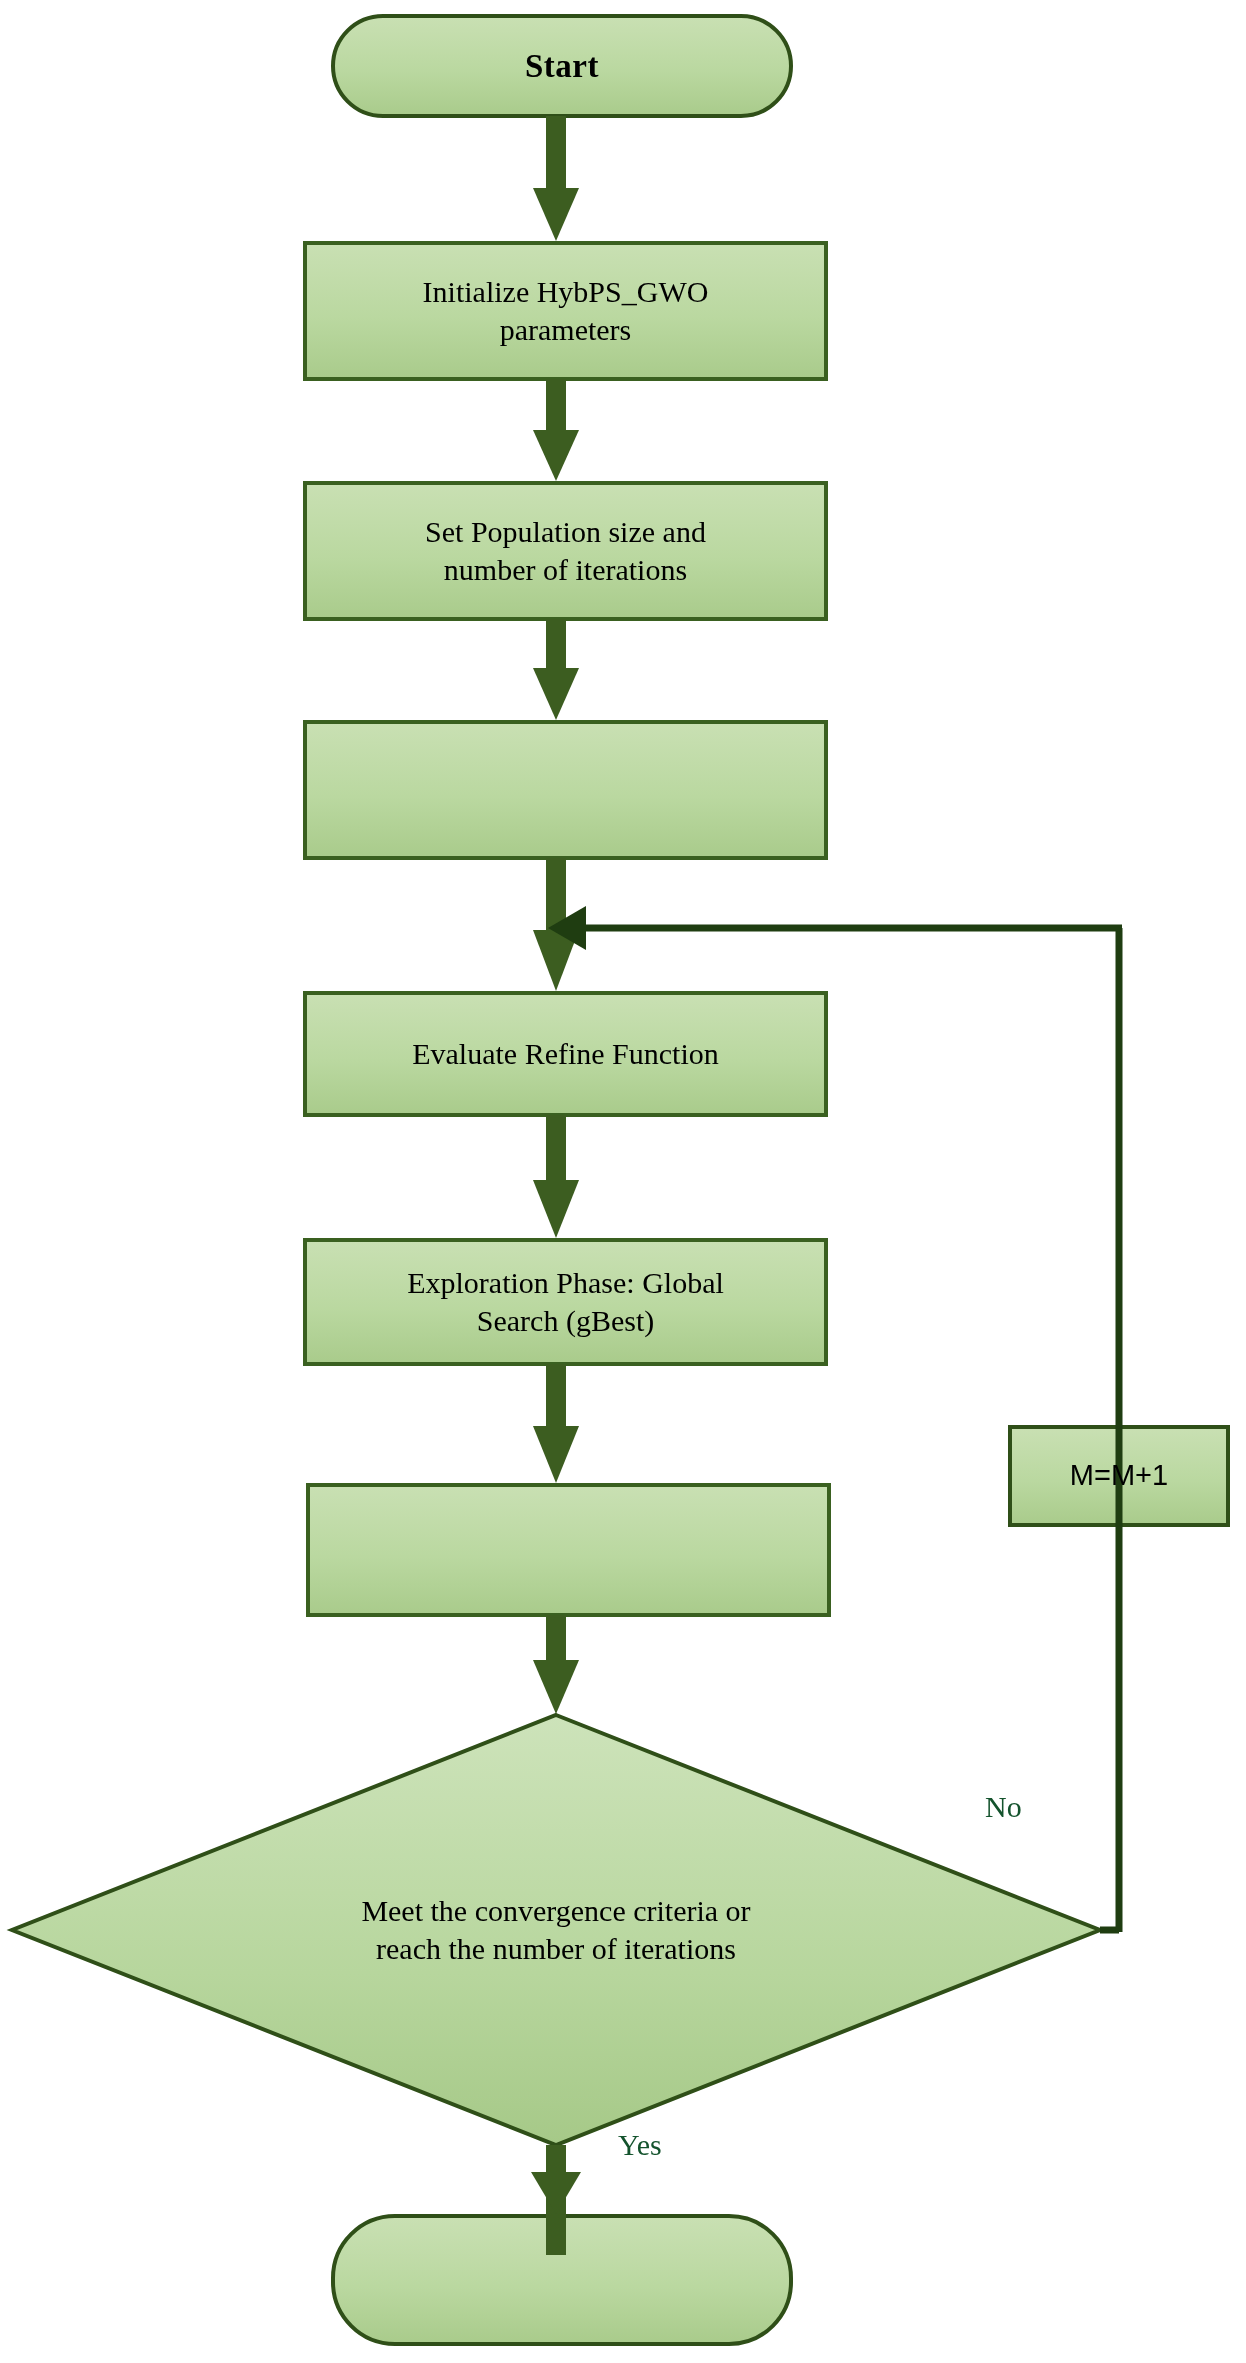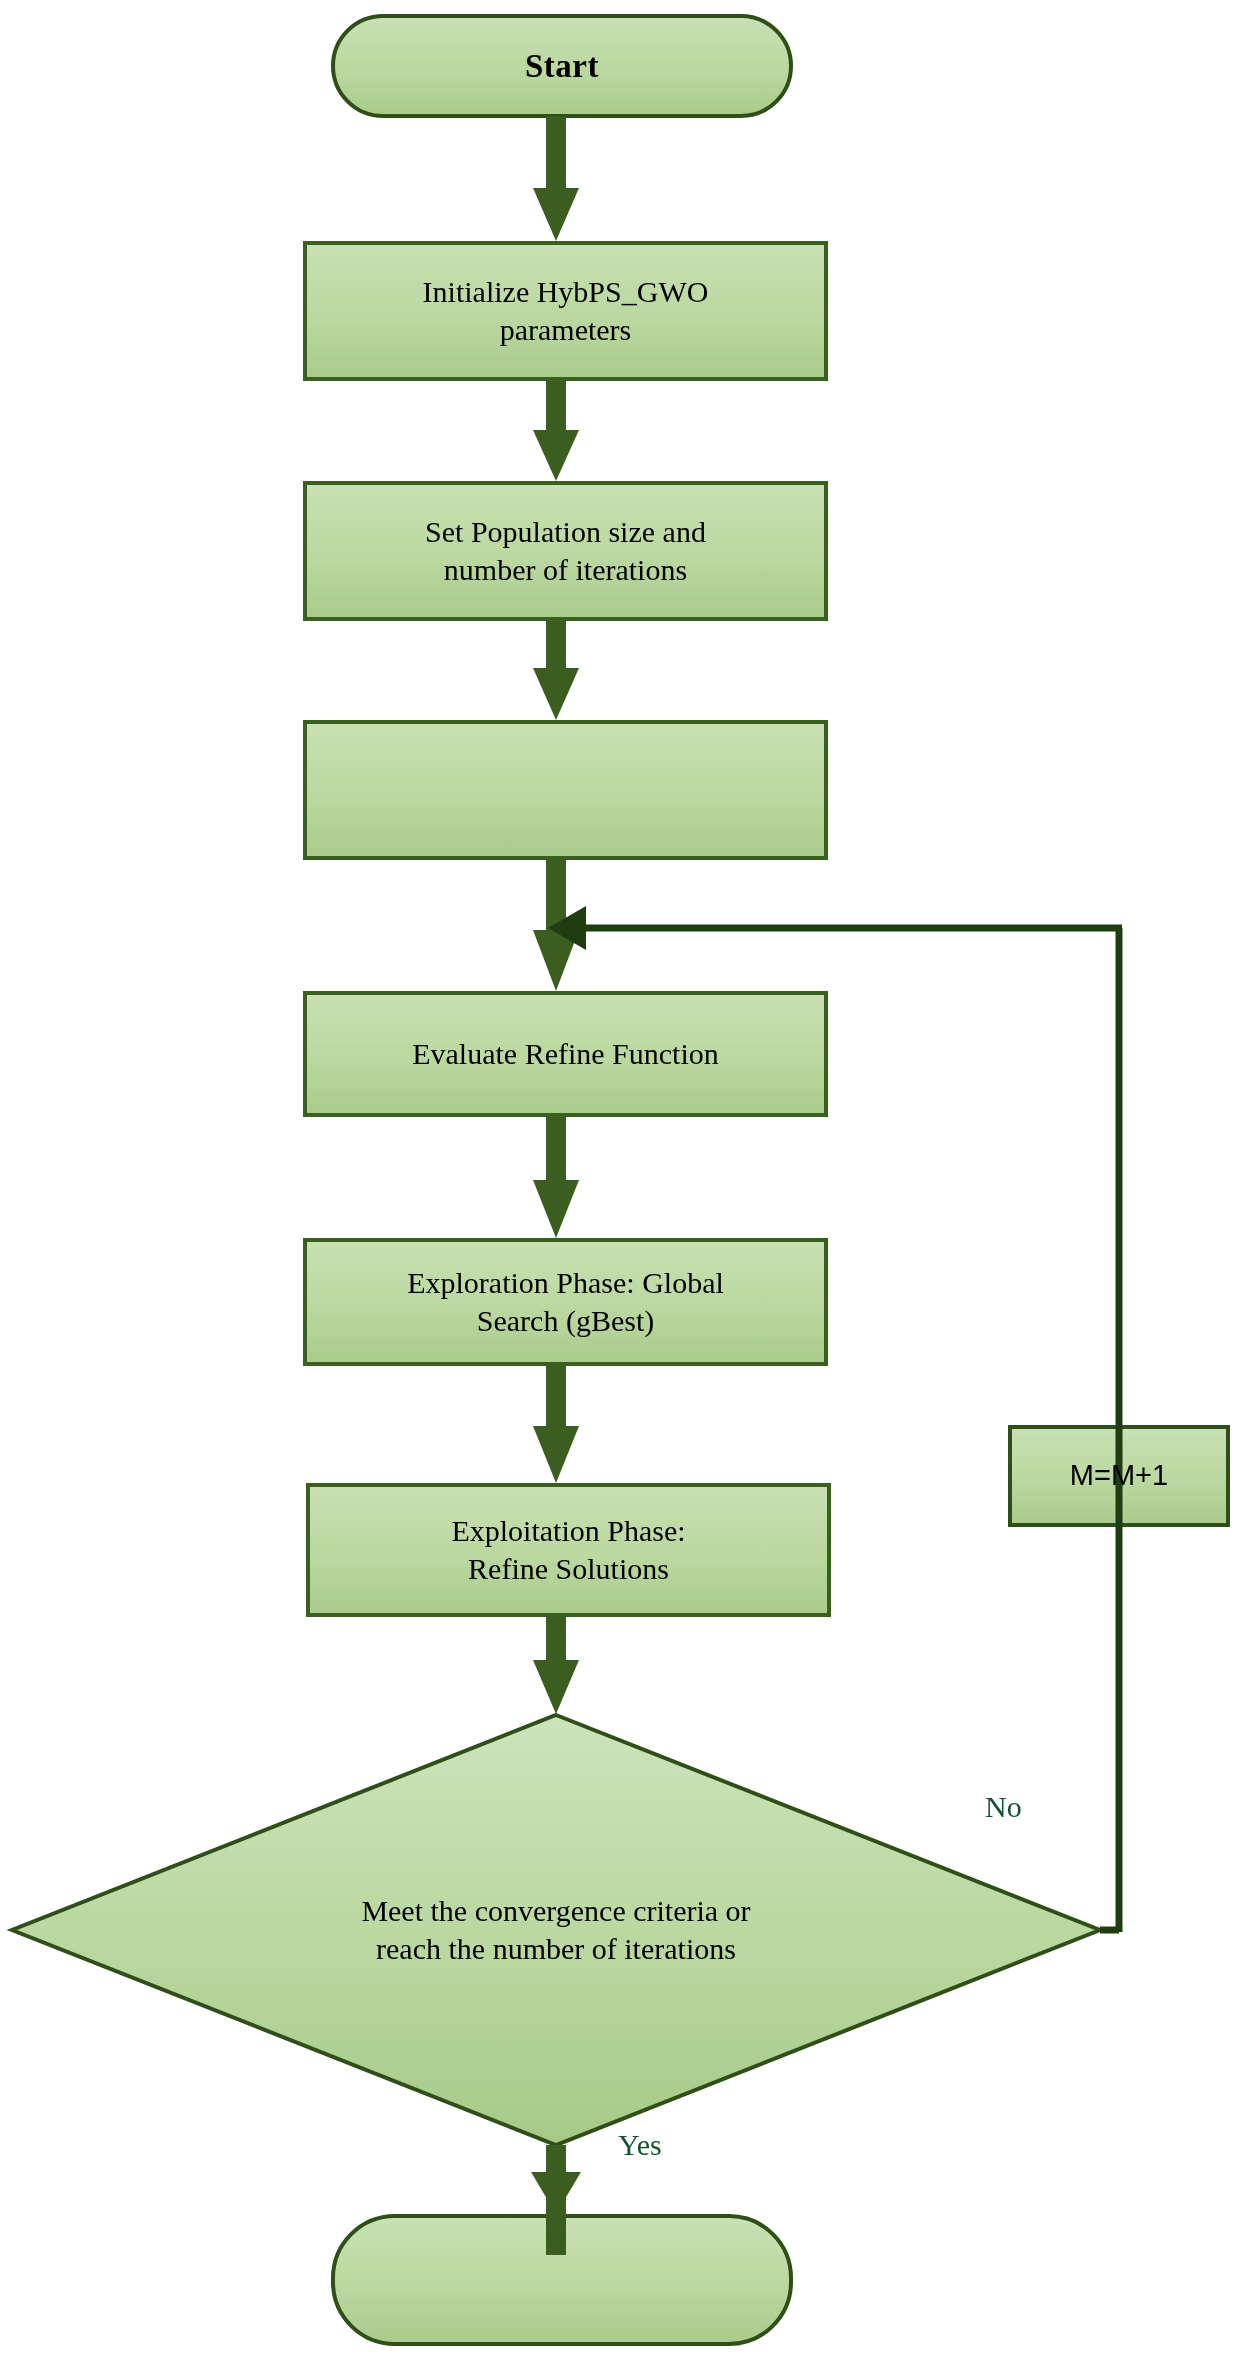--- a/index.html
+++ b/index.html
@@ -161,22 +161,20 @@
 
   <div class="node-label lbl-process" style="left:305px; top:483px; width:521px; height:136px;">Set Population size and
 number of iterations</div>
 
 
   <div class="node-label lbl-process" style="left:305px; top:993px; width:521px; height:122px;">Evaluate Refine Function</div>
 
   <div class="node-label lbl-process" style="left:305px; top:1240px; width:521px; height:124px;">Exploration Phase: Global
 Search (gBest)</div>
 
-  <div class="node-label lbl-process" style="left:308px; top:1485px; width:521px; height:130px;">Exploitation Phase:
-Refine Solutions</div>
 
   <div class="node-label lbl-decision" style="left:196px; top:1865px; width:720px; height:130px;">Meet the convergence criteria or
 reach the number of iterations</div>
 
   <div class="node-label lbl-counter" style="left:1010px; top:1427px; width:218px; height:98px;">M=M+1</div>
 
 
   <div class="edge-label" style="left:985px; top:1790px;">No</div>
 
   <div class="edge-label" style="left:618px; top:2128px;">Yes</div>

